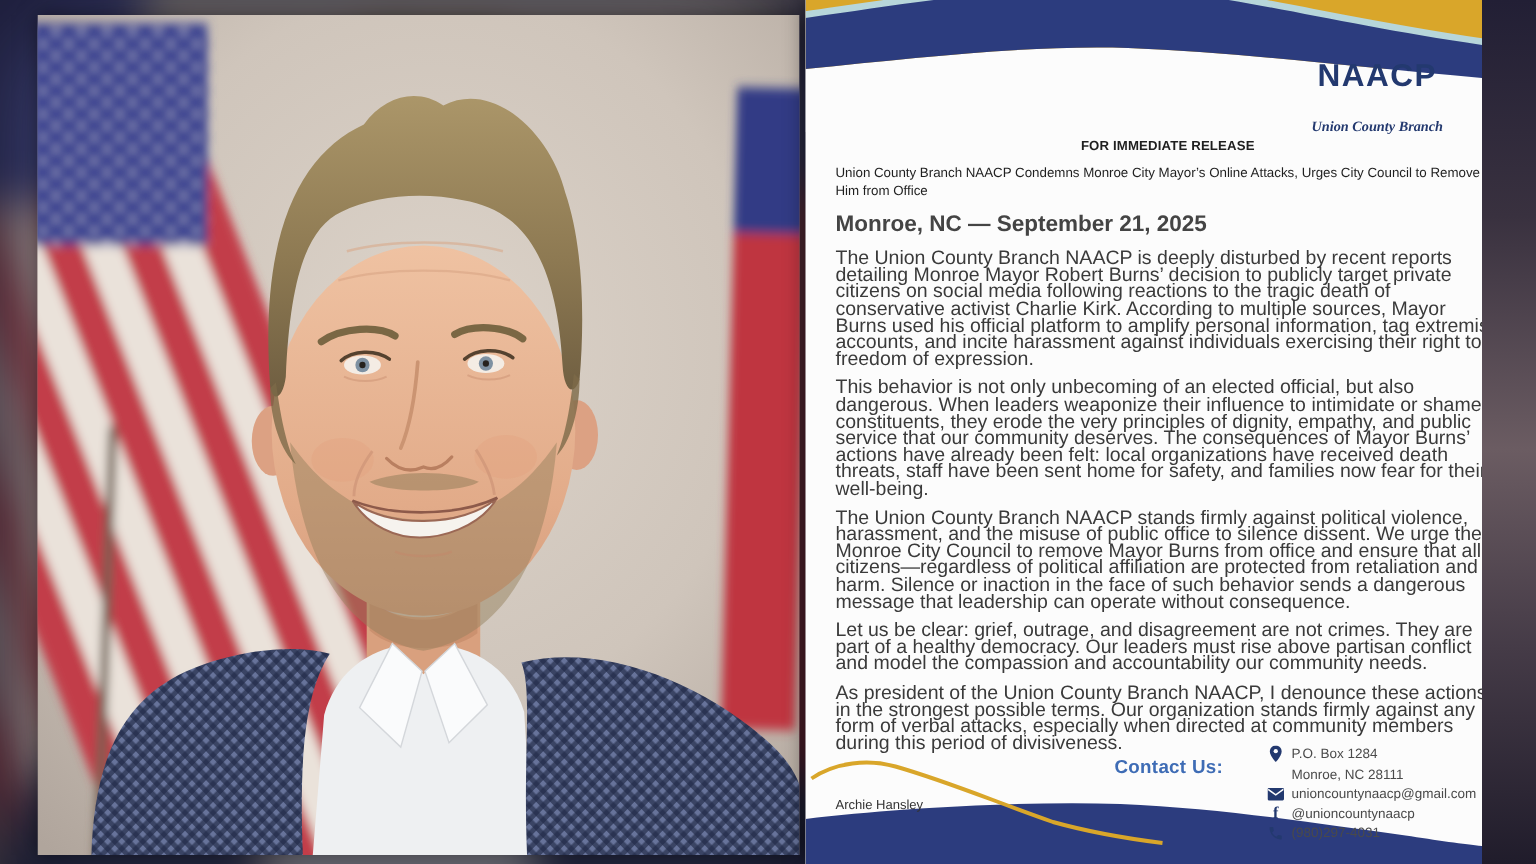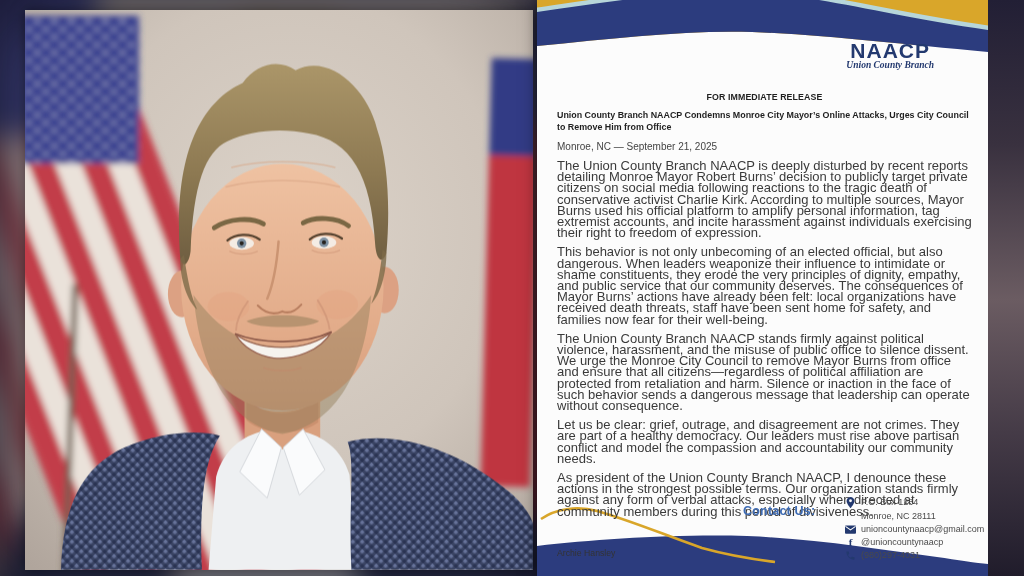--- a/index.html
+++ b/index.html
@@ -10,31 +10,31 @@
   .photo-bg{position:absolute;left:-45px;top:-45px;width:627px;height:666px;
             filter:blur(14px) brightness(.9) saturate(1.05);}
   .photo-vignette{position:absolute;inset:0;box-shadow:inset 0 0 70px 22px rgba(14,13,30,.78);}
   .photo-fg{position:absolute;left:25px;top:10px;width:508px;height:560px;
             box-shadow:0 0 12px rgba(0,0,0,.5);}
   
   .right-strip{position:absolute;left:988px;top:0;width:36px;height:576px;
     background:linear-gradient(180deg,#221f35 0%,#39313f 25%,#6b5c62 52%,#453b47 75%,#201c2b 100%);}
   
   .doc{position:absolute;left:537px;top:0;width:451px;height:576px;background:#fcfcfc;
-       box-shadow:0 0 14px rgba(0,0,0,.55);overflow:hidden;}
+       box-shadow:0 0 14px rgba(0,0,0,.55);overflow:hidden;padding-left:28px;}
   .doc-header-wave{position:absolute;top:0;left:0;width:451px;height:88px;display:block;}
   .doc-footer-wave{position:absolute;bottom:0;left:0;width:451px;height:82px;display:block;}
   .logo{position:absolute;top:40px;right:54px;text-align:center;color:#23396f;line-height:1;}
   .logo-org{font-size:21px;font-weight:800;letter-spacing:1px;}
   .logo-branch{font-family:"Liberation Serif",serif;font-style:italic;font-weight:700;
-               font-size:9.5px;margin-top:0;}
+               font-size:9.5px;margin-top:20px;}
   .doc-body{position:absolute;top:92px;left:20px;right:16px;color:#3a3a3a;}
   .release{font-size:8.8px;font-weight:700;color:#1f1f1f;letter-spacing:.1px;text-align:center;}
-  .headline{font-size:8.9px;font-weight:700;color:#1f1f1f;line-height:11.5px;margin-top:8px;}
-  .dateline{font-size:10px;color:#444;margin-top:8px;}
+  .headline{font-size:8.9px;font-weight:400;color:#1f1f1f;line-height:11.5px;margin-top:8px;}
+  .dateline{font-size:15px;color:#444;margin-top:8px;font-weight:bold;}
   .para{font-size:13px;line-height:11.2px;margin-top:8px;text-align:left;}
   .sig{margin-top:30px;font-size:8.7px;line-height:12px;color:#333;}
   
   .contact{position:absolute;left:206px;top:497px;display:flex;color:#4a4a4a;justify-content:space-between;}
   .contact-label{font-size:12.5px;font-weight:700;color:#3e6cb5;margin-top:7px;width:88px;
                  letter-spacing:.2px;}
   .contact-list{margin-left:14px;}
   .c-row{display:flex;align-items:flex-start;margin-bottom:2.5px;font-size:9px;line-height:10.5px;}
   .c-ico{width:11px;height:11px;flex:0 0 11px;margin-right:5px;margin-top:0;}
   .fb-f{font-family:"Liberation Serif",serif;font-weight:700;font-size:11px;color:#23396f;

